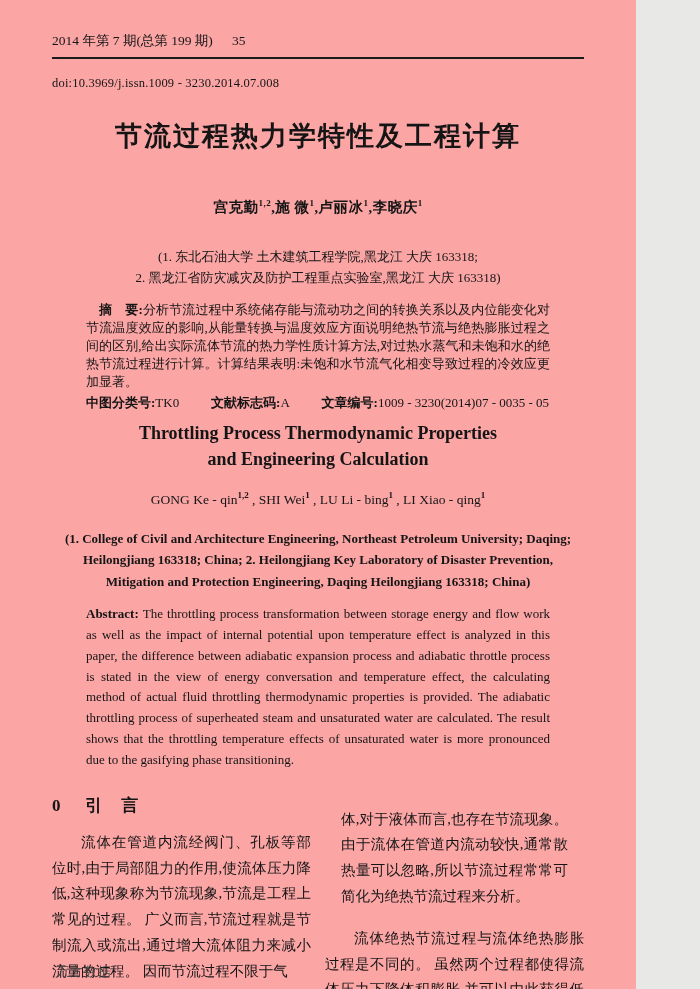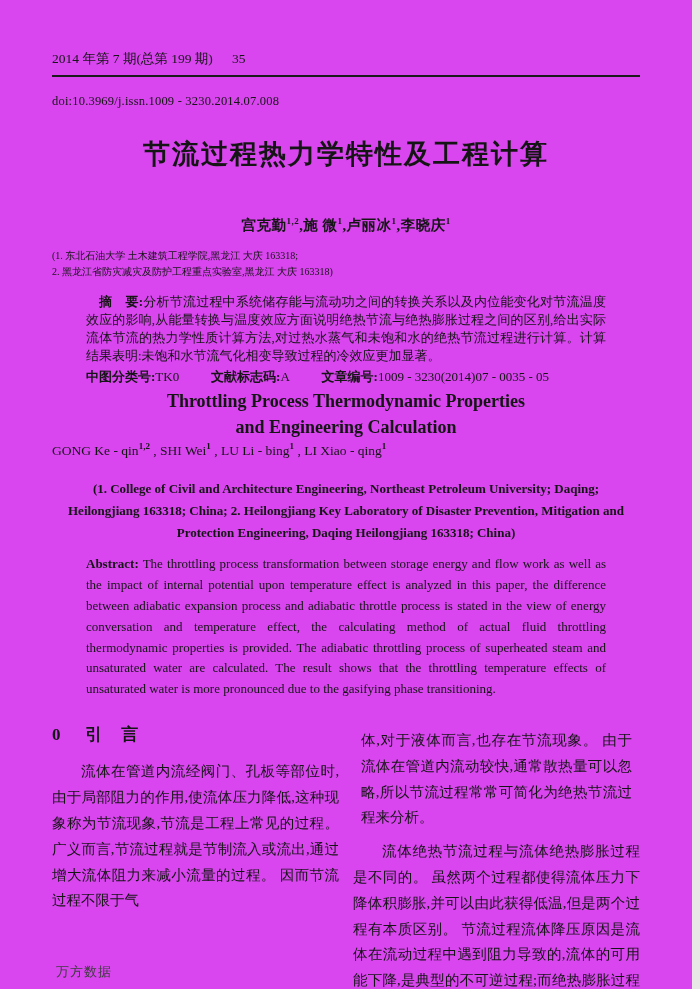--- a/index.html
+++ b/index.html
@@ -1,43 +1,43 @@
 <!DOCTYPE html>
 <html><head>
 <meta charset="utf-8">
 <style>
   html,body{margin:0;padding:0;background:#e8e8e6;}
   .page{
-    width:692px;height:989px;box-sizing:border-box;
-    background:#d946ef;color:#151515;position:relative;overflow:hidden;
-    padding:50px 52px 0 52px;
+    width:636px;height:989px;box-sizing:border-box;
+    background:#fca5a5;color:#151515;position:relative;overflow:hidden;
+    padding:32px 52px 0 52px;
     font-family:"Liberation Serif","DejaVu Serif",serif;
   }
   
   .journal-header{display:flex;align-items:baseline;font-size:13.5px;
     border-bottom:2px solid #1a1a1a;padding-bottom:7px;}
   .journal-header .left{white-space:nowrap;}
   .journal-header .center{flex:1;text-align:center;letter-spacing:1px;}
   .journal-header .right{white-space:nowrap;margin-left:19px;}
   .doi-line{margin-top:17px;font-size:12.5px;letter-spacing:.2px;}
   
   .title-cn{margin-top:27px;text-align:center;font-size:27px;font-weight:bold;letter-spacing:2px;}
   .authors-cn{margin-top:44px;text-align:center;font-size:14.5px;font-weight:bold;letter-spacing:.5px;}
   .authors-cn sup,.authors-en sup{font-size:9px;font-weight:bold;}
-  .affil-cn{margin-top:13px;font-size:10px;line-height:1.62;}
+  .affil-cn{margin-top:29px;text-align:center;font-size:13px;line-height:1.62;}
   
   .abs-cn{margin-top:13px;padding:0 34px;font-size:13px;line-height:1.38;text-align:justify;text-indent:1em;}
   .abs-cn .lbl,.kw-cn .lbl,.class-line .lbl,.abs-en .lbl,.kw-en .lbl{font-weight:bold;}
   .kw-cn{margin-top:2px;padding:0 34px;font-size:13px;line-height:1.4;}
   .class-line{margin-top:3px;padding:0 34px;font-size:13px;line-height:1.4;}
   .class-line .pair{margin-right:2.2em;}
   .class-line .pair:last-child{margin-right:0;}
   
-  .title-en{margin-top:2px;text-align:center;font-size:18px;font-weight:bold;line-height:1.45;}
-  .authors-en{margin-top:0;text-align:left;font-size:13.5px;}
+  .title-en{margin-top:8px;text-align:center;font-size:18px;font-weight:bold;line-height:1.45;}
+  .authors-en{margin-top:18px;text-align:center;font-size:13.5px;}
   .affil-en{margin-top:20px;padding:0 10px;text-align:center;font-size:13px;font-weight:bold;line-height:1.68;}
   .abs-en{margin-top:11px;padding:0 34px;font-size:13px;line-height:1.6;text-align:justify;}
   .kw-en{margin-top:1px;padding:0 34px;font-size:13px;line-height:1.6;}
   
   .columns{margin-top:20px;display:flex;gap:14px;}
   .col{width:calc(50% - 7px);font-size:14.5px;line-height:1.78;text-align:justify;}
   .sec-heading{font-size:17px;font-weight:600;margin:0 0 9px 0;letter-spacing:1px;}
   .sec-heading .num{margin-right:1.4em;}
   .p-indent{text-indent:2em;}
   .p2{margin-top:5px;}
@@ -98,20 +98,20 @@
 
   <div class="columns">
     <div class="col">
       <div class="sec-heading">
         <span class="num">0</span><span>引　言</span>
       </div>
       <p class="p-indent" style="margin:0;">流体在管道内流经阀门、孔板等部位时,由于局部阻力的作用,使流体压力降低,这种现象称为节流现象,节流是工程上常见的过程。 广义而言,节流过程就是节制流入或流出,通过增大流体阻力来减小流量的过程。 因而节流过程不限于气</p>
 
     </div>
     <div class="col">
-      <p style="margin:8px;">体,对于液体而言,也存在节流现象。 由于流体在管道内流动较快,通常散热量可以忽略,所以节流过程常常可简化为绝热节流过程来分析。</p>
+      <p style="margin:16px;">体,对于液体而言,也存在节流现象。 由于流体在管道内流动较快,通常散热量可以忽略,所以节流过程常常可简化为绝热节流过程来分析。</p>
       <p class="p-indent p2" style="margin-bottom:0;">流体绝热节流过程与流体绝热膨胀过程是不同的。 虽然两个过程都使得流体压力下降体积膨胀,并可以由此获得低温,但是两个过程有本质区别。 节流过程流体降压原因是流体在流动过程中遇到阻力导致的,流体的可用能下降,是典型的不可逆过程;而绝热膨胀过程是流体通过体膨胀实</p>
     </div>
   </div>
 
   <div class="watermark">万方数据</div>
 
 </div>
 
 </body></html>

